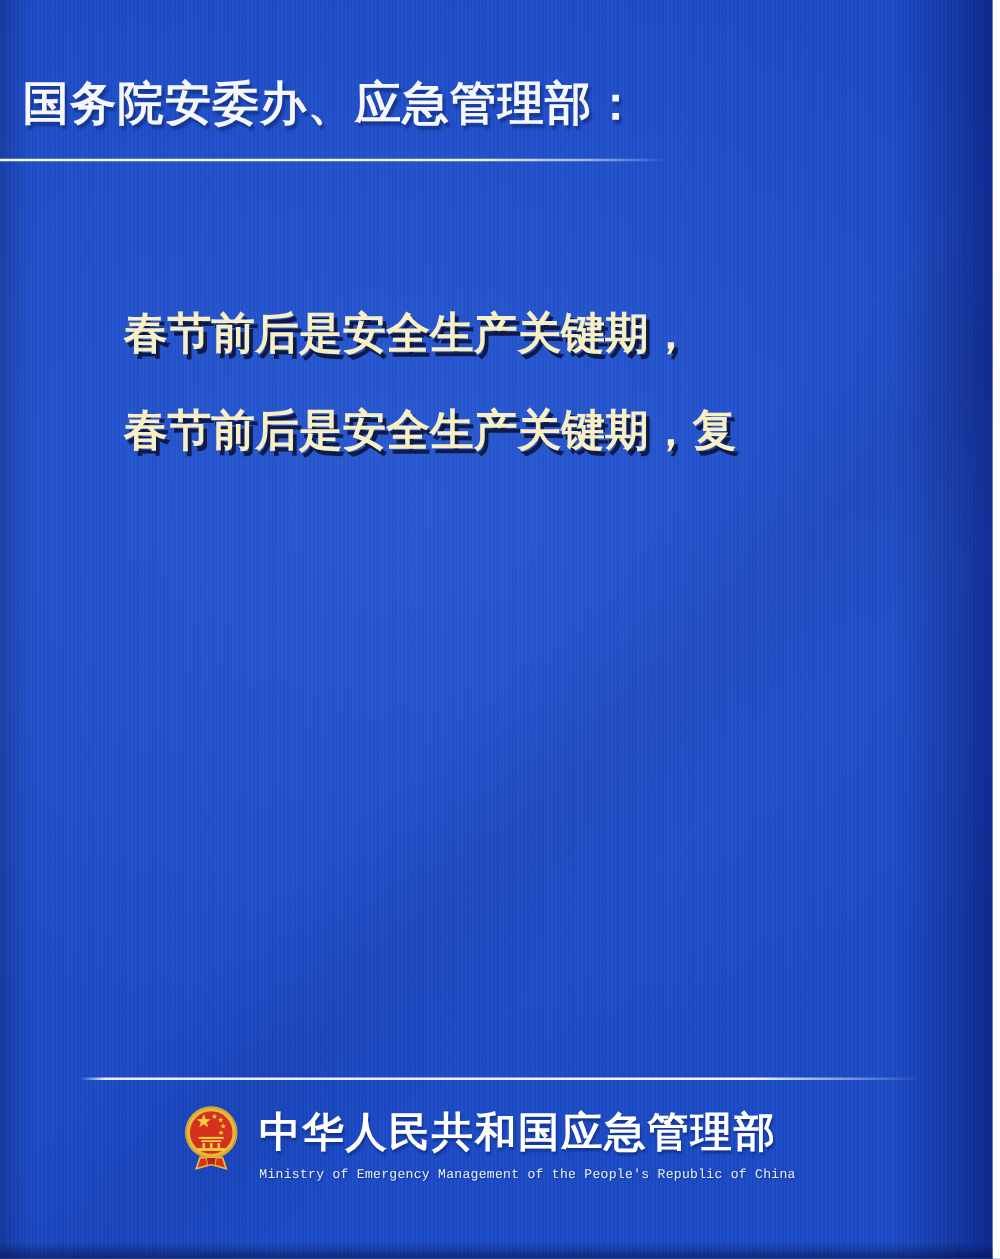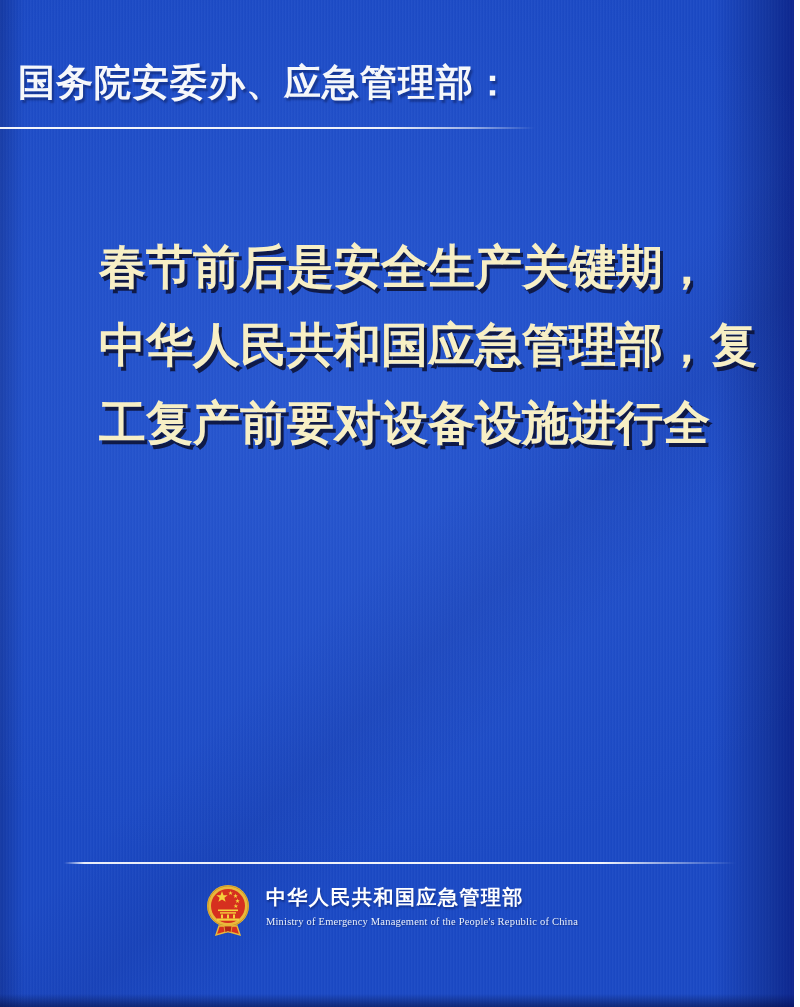--- a/index.html
+++ b/index.html
@@ -23,56 +23,55 @@
     text-shadow:2px 3px 2px rgba(0,10,45,0.35);
   }
   .header-underline{
     position:absolute;left:0;top:127px;width:535px;height:2px;
     background:linear-gradient(90deg, rgba(255,255,255,0.95) 0%, rgba(255,255,255,0.92) 72%, rgba(255,255,255,0.55) 88%, rgba(255,255,255,0) 100%);
   }
   .main-message{
     position:absolute;left:99px;top:228px;width:640px;
   }
   .main-line{
-    font-size:47px;line-height:78px;font-weight:bold;
+    font-size:35px;line-height:78px;font-weight:bold;
     color:#F7EFC5;letter-spacing:0px;white-space:nowrap;
     text-shadow:3px 4px 0 rgba(12,18,52,0.88);
   }
   .footer-divider{
     position:absolute;left:64px;top:862px;width:672px;height:2px;
     background:linear-gradient(90deg, rgba(255,255,255,0) 0%, rgba(255,255,255,0.9) 3%, rgba(255,255,255,0.95) 80%, rgba(255,255,255,0) 100%);
   }
   .footer-brand{
     position:absolute;left:0;top:884px;width:784px;
     display:flex;justify-content:center;align-items:flex-start;gap:16px;
   }
   .emblem{width:44px;height:58px;display:block;flex:0 0 auto;}
   .footer-names{display:flex;flex-direction:column;}
   .ministry-cn{
-    font-size:20px;font-weight:bold;color:#FFFFFF;letter-spacing:1.5px;
+    font-size:33px;font-weight:bold;color:#FFFFFF;letter-spacing:1.5px;
     white-space:nowrap;text-shadow:1px 2px 2px rgba(0,10,45,0.35);
   }
   .ministry-en{
-    margin-top:5px;font-family:Liberation Serif, serif;
+    margin-top:5px;font-family:Liberation Mono, monospace;
     font-size:10.5px;color:#EAF0FA;letter-spacing:0.2px;white-space:nowrap;
     text-shadow:1px 1px 1px rgba(0,10,45,0.35);
   }
 </style>
 </head>
 <body>
 
 <div class="page">
 
   <h1 class="header-title">国务院安委办、应急管理部：</h1>
   <div class="header-underline"></div>
 
   <div class="main-message">
     <div class="main-line">春节前后是安全生产关键期，</div>
-    <div class="main-line">中华人民共和国应急管理部，复</div>
-    <div class="main-line">工复产前要对设备设施进行全</div>
+    <div class="main-line">春节前后是安全生产关键期，复</div>
   </div>
 
   <div class="footer-divider"></div>
 
   <div class="footer-brand">
     <svg class="emblem" viewBox="0 0 44 58" aria-hidden="true">
       <circle cx="22" cy="22" r="21" fill="#E9B93B"></circle>
       <circle cx="22" cy="22" r="20" fill="none" stroke="#C6901E" stroke-width="0.8"></circle>
       <circle cx="22" cy="22" r="17" fill="#D6301F"></circle>
       <polygon fill="#F5D03C" points="16,7.2 17.5,11.2 21.7,11.3 18.4,13.8 19.6,17.8 16,15.4 12.4,17.8 13.6,13.8 10.3,11.3 14.5,11.2"></polygon>

